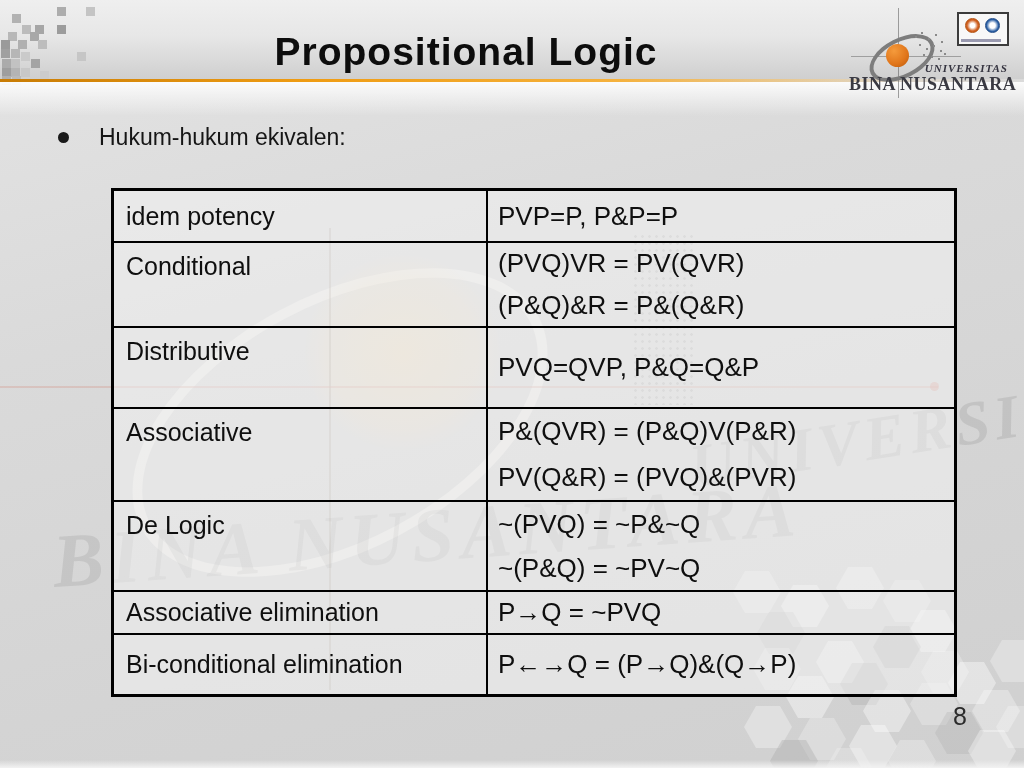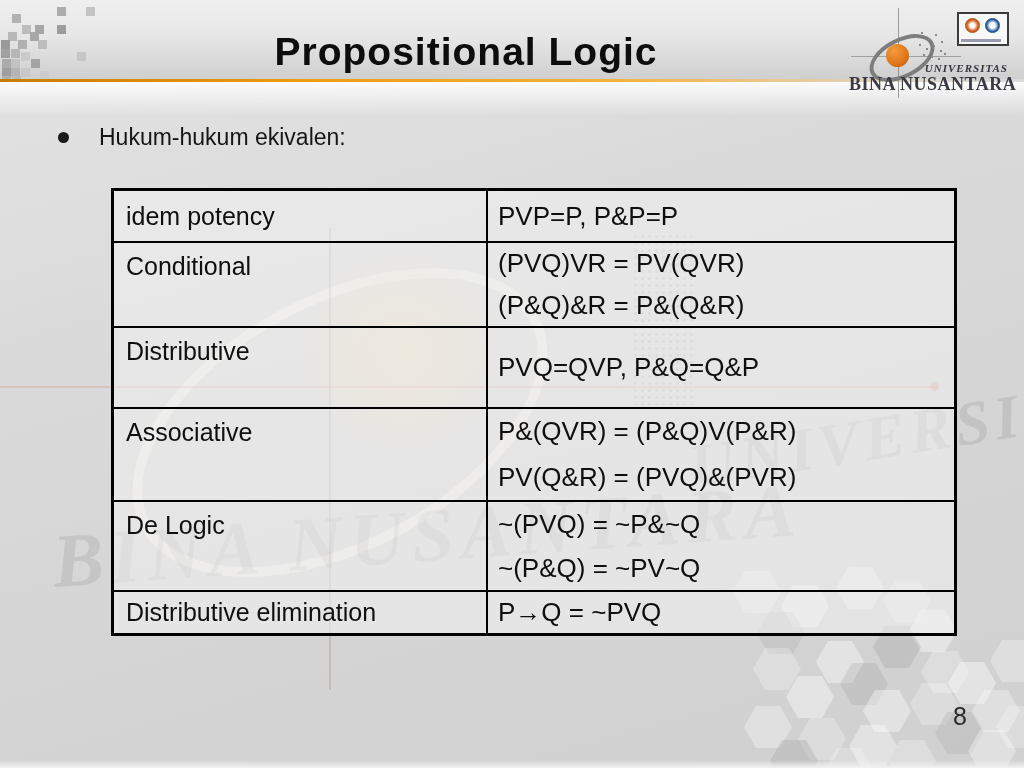--- a/index.html
+++ b/index.html
@@ -213,22 +213,28 @@
         </div>
       </div>
       <div class="law-row multi" style="height: 90px;">
         <div class="law-cell">De Logic</div>
         <div class="formula-cell">
           <div class="formula-line">~(PVQ) = ~P&amp;~Q</div>
           <div class="formula-line">~(P&amp;Q) = ~PV~Q</div>
         </div>
       </div>
       <div class="law-row" style="height: 43px;">
-        <div class="law-cell">Distributive elimination</div>
+        <div class="law-cell">Associative elimination</div>
         <div class="formula-cell">
           <div class="formula-line">P→Q = ~PVQ</div>
+        </div>
+      </div>
+      <div class="law-row" style="height: 61px;">
+        <div class="law-cell">Bi-conditional elimination</div>
+        <div class="formula-cell">
+          <div class="formula-line">P←→Q = (P→Q)&amp;(Q→P)</div>
         </div>
       </div>
     </div>
 
   <div class="page-number">8</div>
   <div class="bottom-glow"></div>
 </div>
 
 </body></html>

